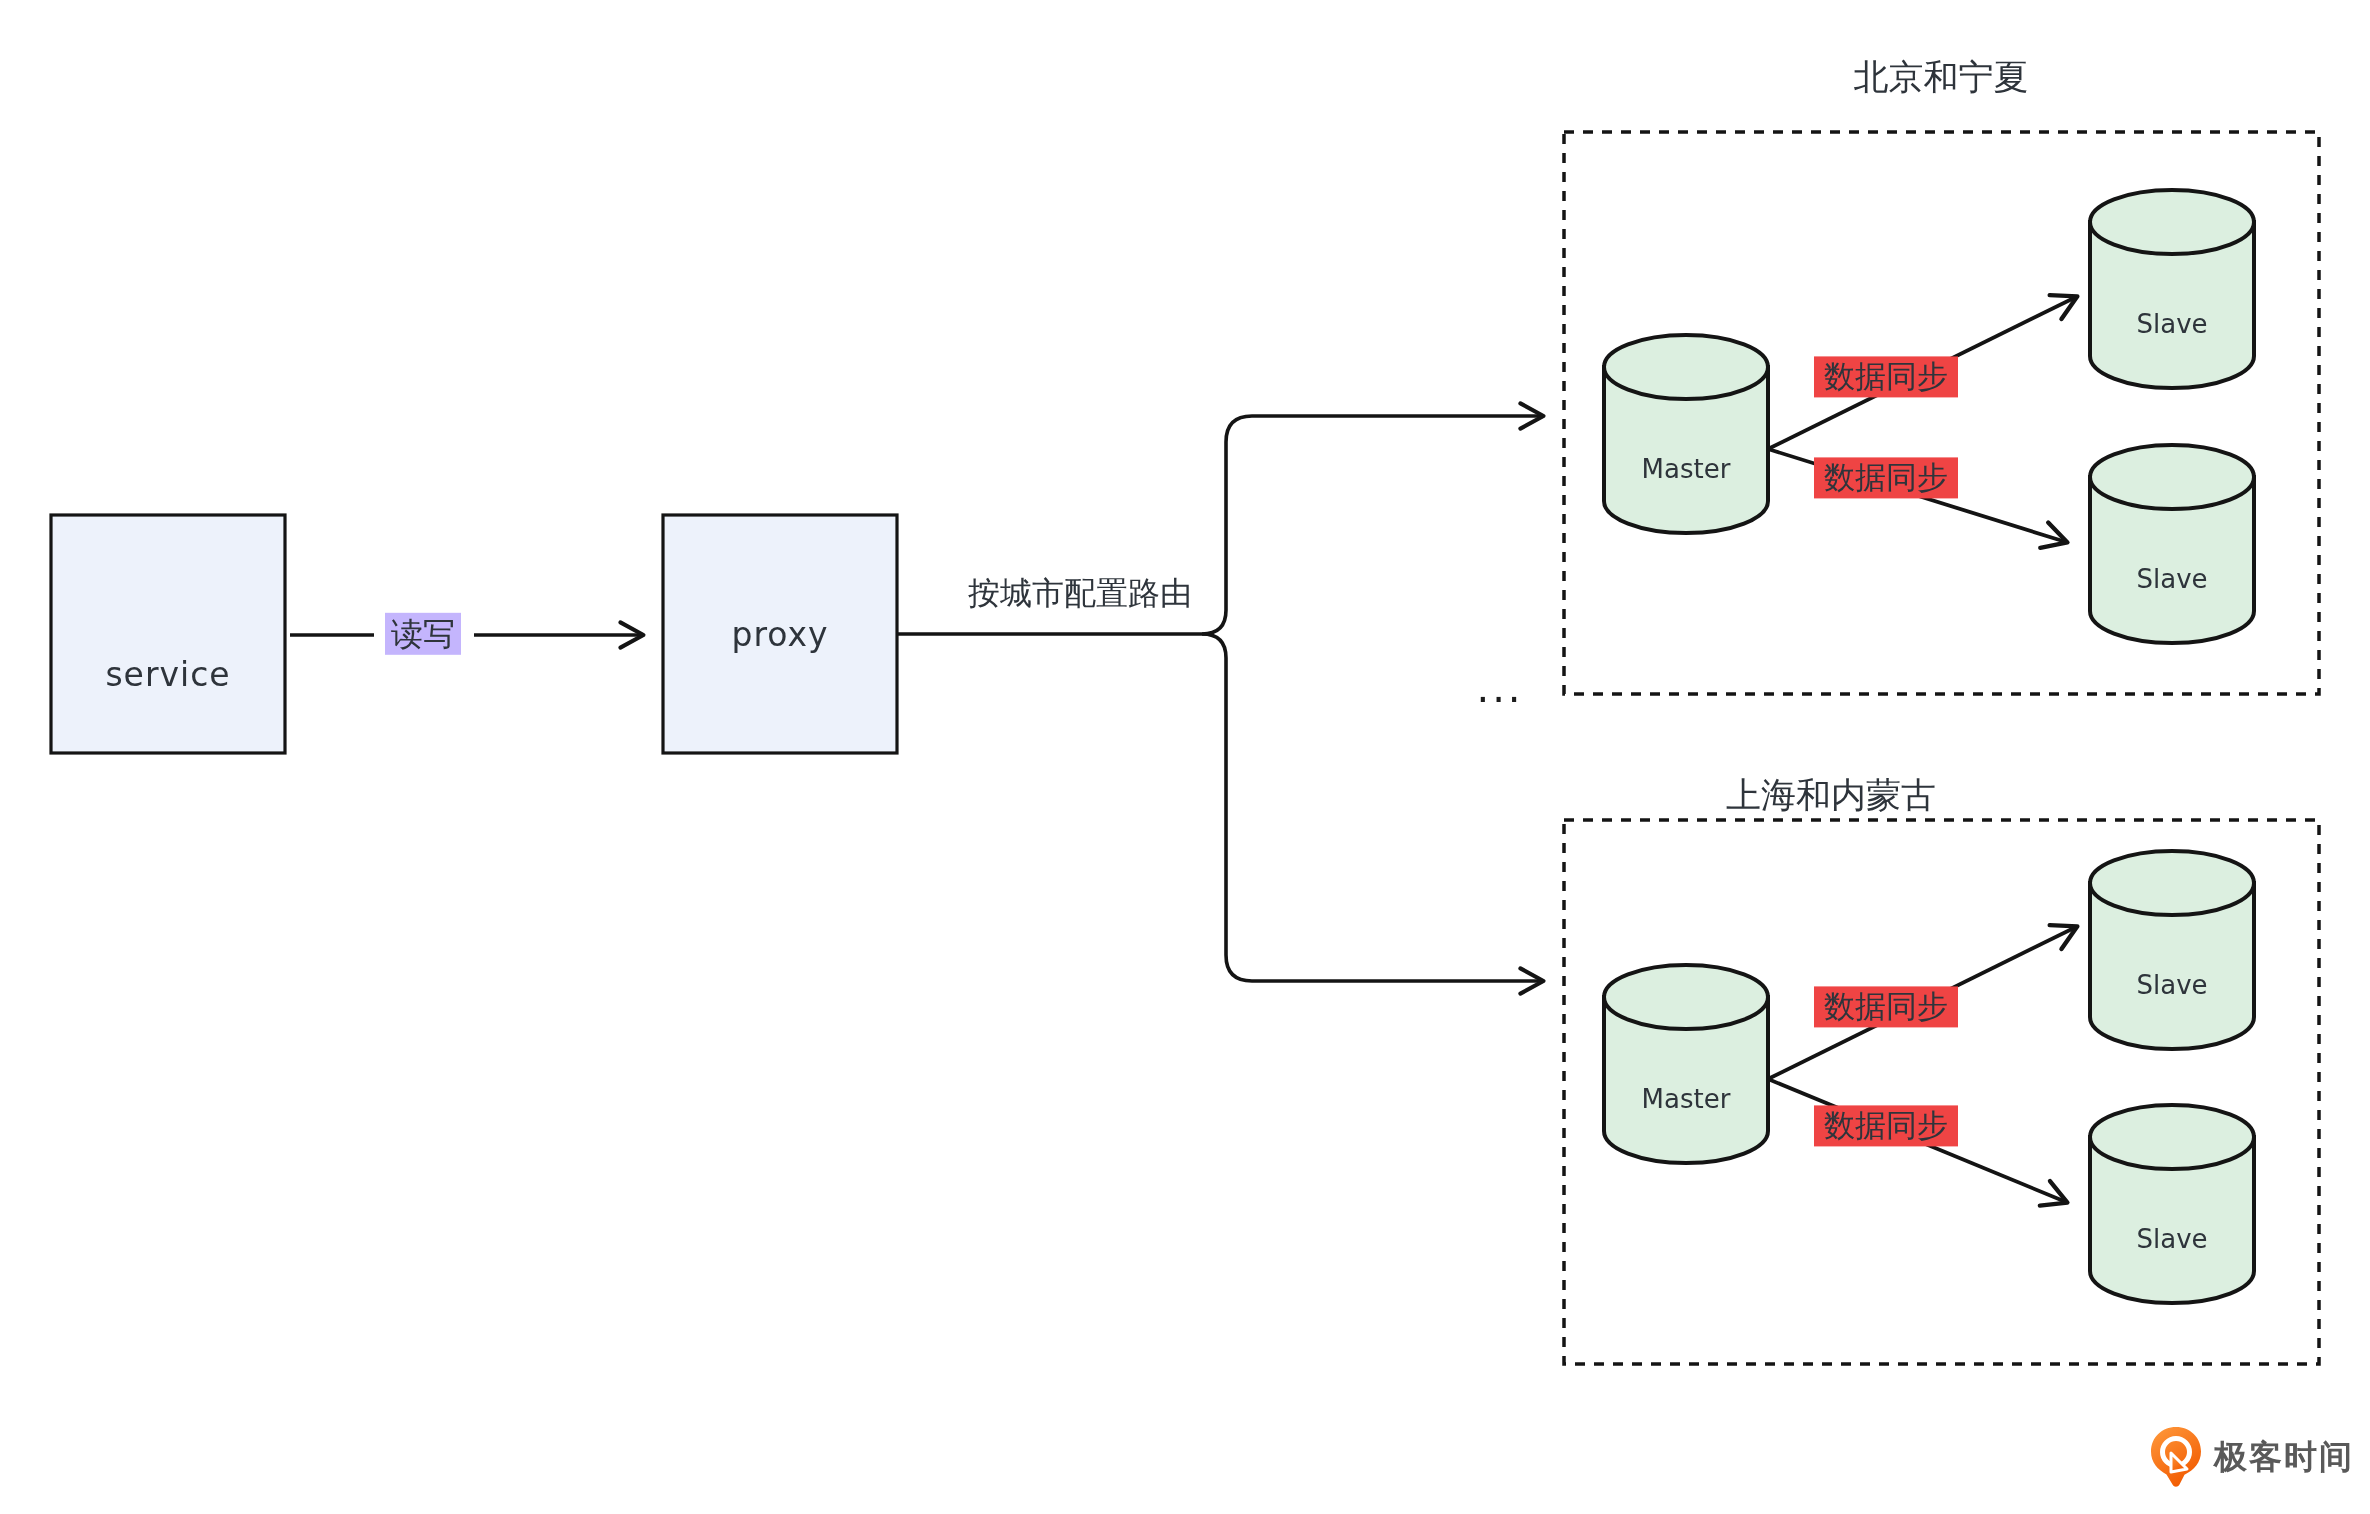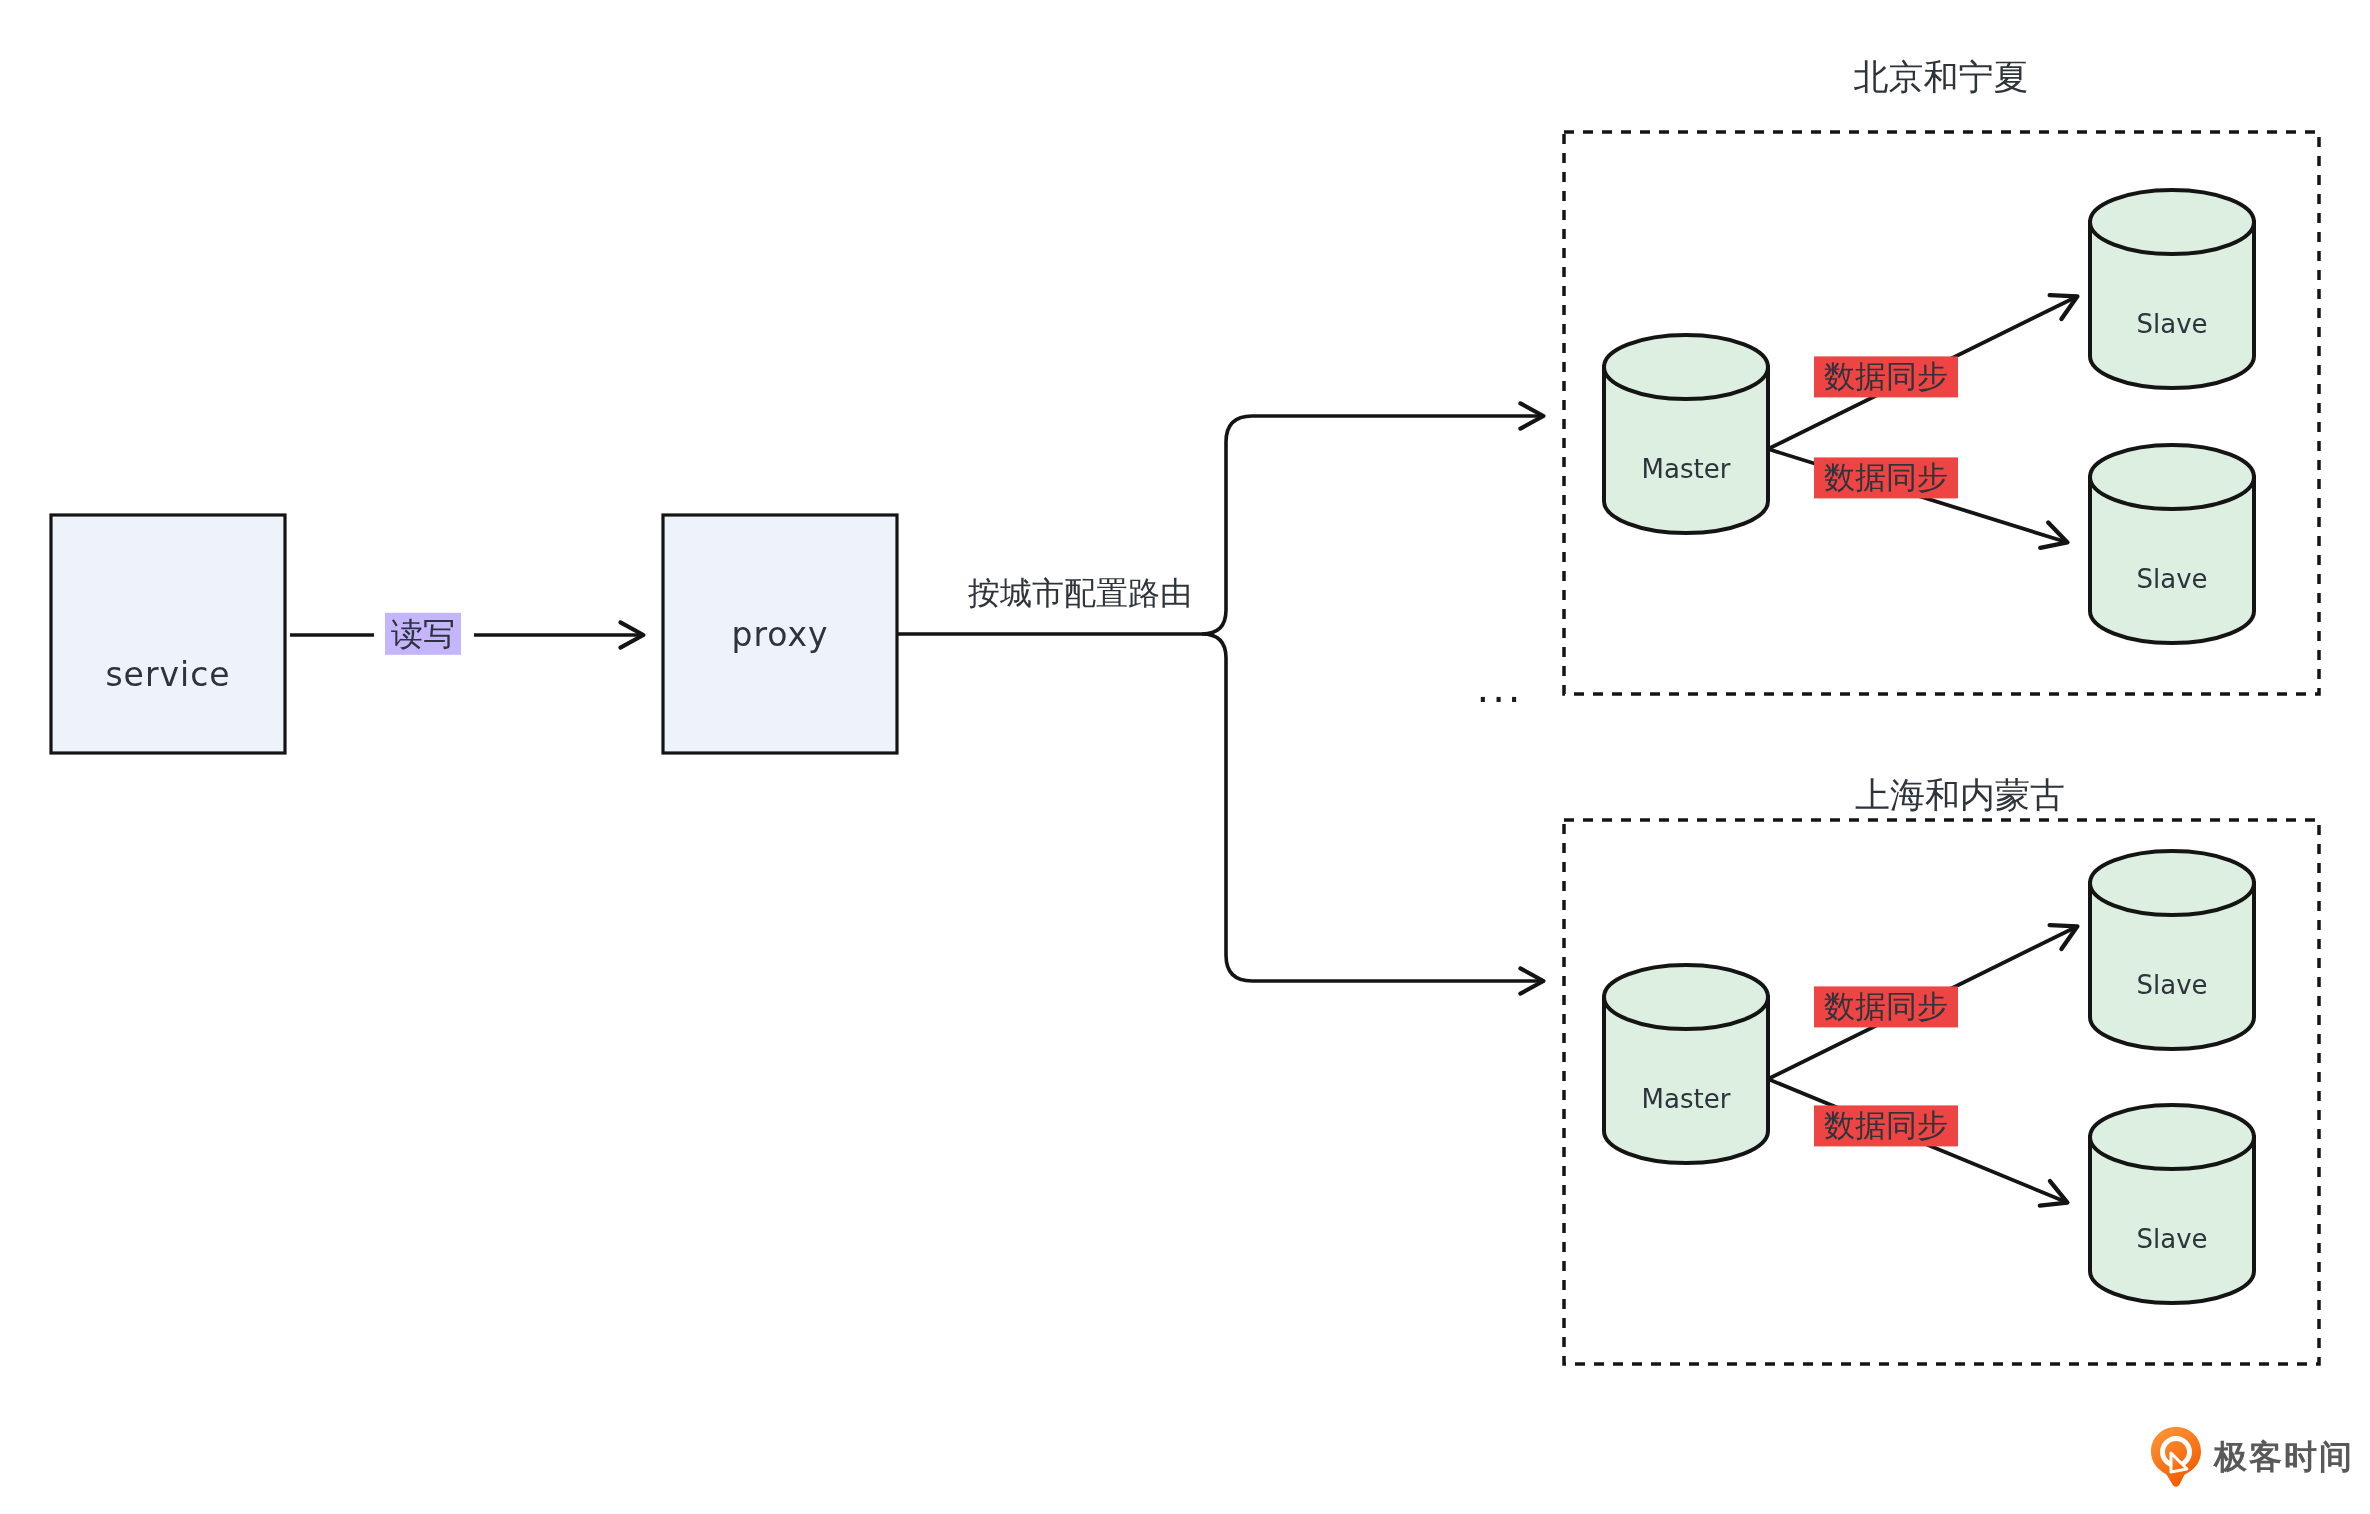--- a/index.html
+++ b/index.html
@@ -111,21 +111,21 @@
   </svg>
 
   <div class="lbl node-lbl" style="left:168px;top:635px;margin-top:40px;">service</div>
   <div class="lbl node-lbl" style="left:780px;top:635px;">proxy</div>
 
   <div class="lbl" style="left:423px;top:634px;background:#c4b5fd;padding:2px 6px;">读写</div>
   <div class="lbl" style="left:1080px;top:593px;">按城市配置路由</div>
   <div class="lbl ellipsis-lbl" style="left:1500px;top:688px;">...</div>
 
   <div class="lbl region-title" style="left:1941px;top:77px;">北京和宁夏</div>
-  <div class="lbl region-title" style="left:1960px;top:795px;">上海和内蒙古</div>
+  <div class="lbl region-title" style="left:1831px;top:795px;">上海和内蒙古</div>
 
   <div class="lbl db-lbl" style="left:1686px;top:470px;">Master</div>
   <div class="lbl db-lbl" style="left:2172px;top:325px;">Slave</div>
   <div class="lbl db-lbl" style="left:2172px;top:580px;">Slave</div>
   <div class="lbl db-lbl" style="left:1686px;top:1100px;">Master</div>
   <div class="lbl db-lbl" style="left:2172px;top:986px;">Slave</div>
   <div class="lbl db-lbl" style="left:2172px;top:1240px;">Slave</div>
 
   <div class="lbl sync-lbl" style="left:1886px;top:377px;">数据同步</div>
   <div class="lbl sync-lbl" style="left:1886px;top:478px;">数据同步</div>

